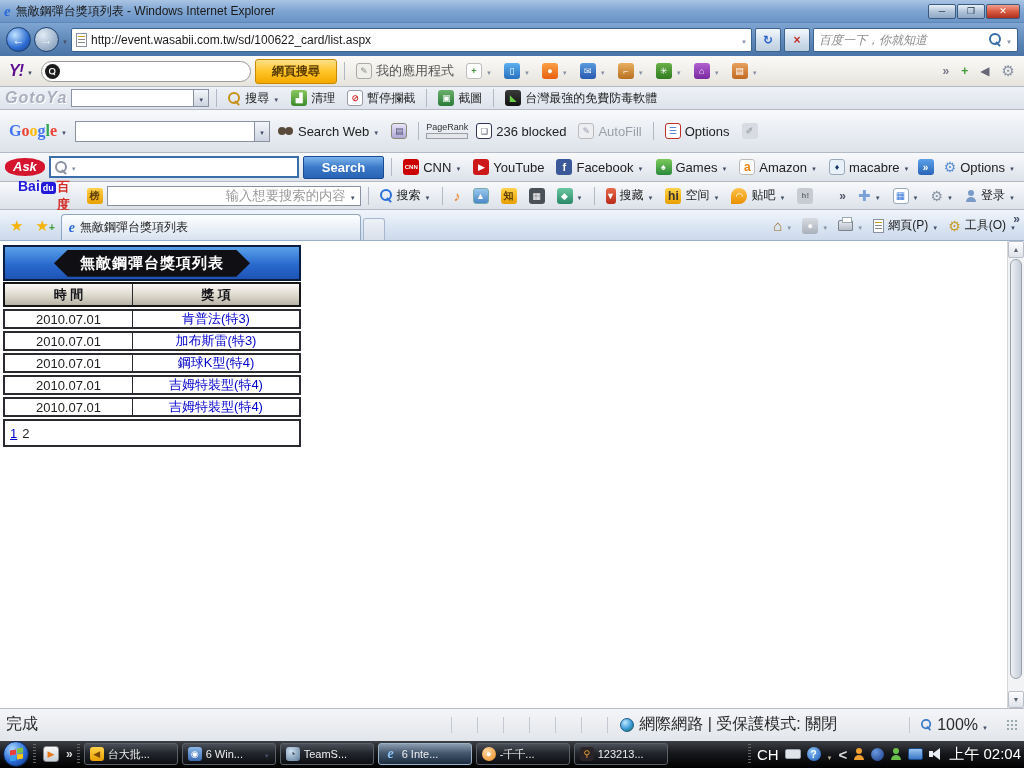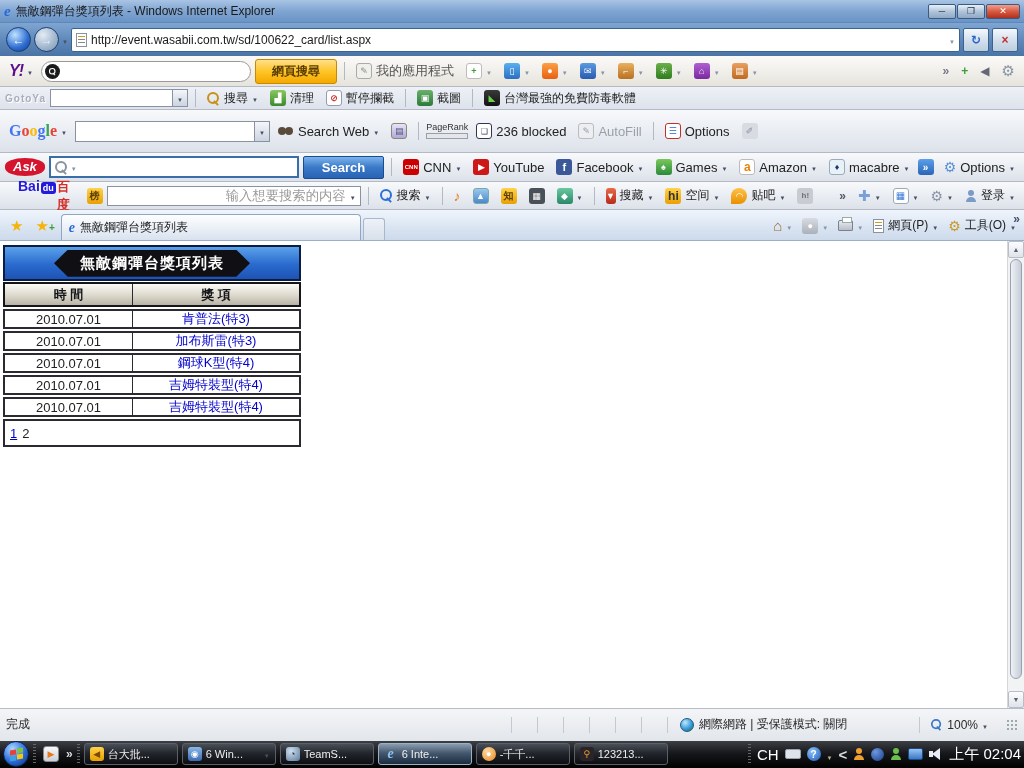--- a/index.html
+++ b/index.html
@@ -63,22 +63,22 @@
     background:#fff; display:flex; align-items:center; padding:0 3px; gap:4px; }
   .y-mag { width:15px; height:15px; border-radius:50%; background:#1a1a1a; color:#fff;
     display:flex; align-items:center; justify-content:center; }
   .y-mag .mag { transform:scale(.55); color:#fff; }
   .y-input input { flex:1; border:none; outline:none; background:transparent; font-family:inherit; }
   .y-btn { background:linear-gradient(#ffe08a,#fec527 50%,#f5a800); border:1px solid #c68a00;
     border-radius:3px; padding:3px 16px; font-weight:bold; font-size:12px; color:#5a3c00; }
 
   
   .tb.gotoya { height:24px; background:linear-gradient(#eef1f6,#dde2ec); }
-  .gt-logo { font-weight:bold; font-size:10px; color:#a8aebc; letter-spacing:1px;
-    text-shadow:1px 1px 0 #fff; }
+  .gt-logo { font-weight:bold; font-size:16px; color:#a8aebc; letter-spacing:1px;
+    text-shadow:1px 1px 0 #fff; font-style:italic; }
   .combo { height:18px; background:#fff; border:1px solid #8a92a2; display:flex; align-items:center; }
   .combo input { flex:1; border:none; outline:none; background:transparent; font-family:inherit; min-width:0; }
   .combo .dropbox { width:15px; height:100%; background:linear-gradient(#f4f6fa,#ccd4e0);
     border-left:1px solid #8a92a2; display:flex; align-items:center; justify-content:center; }
 
   
   .tb.google { height:44px; }
   .g-logo { font-family:"Liberation Serif","DejaVu Serif",serif; font-weight:bold; font-size:16px; }
   .binoc { width:16px; height:9px; position:relative; display:inline-block; }
   .binoc::before { content:""; position:absolute; left:0; top:0; width:8px; height:8px;
@@ -150,21 +150,21 @@
   .pg-link { color:#0000cc; text-decoration:underline; }
   .scrollbar { position:absolute; right:0; top:0; width:17px; height:100%;
     background:#f2f3f5; border-left:1px solid #d4d6da; display:flex; flex-direction:column; }
   .sb-arrow { height:17px; display:flex; align-items:center; justify-content:center;
     font-size:7px; color:#5a6270; background:linear-gradient(#fdfdfe,#dfe3ea); border:1px solid #b8bec8; border-radius:2px; }
   .sb-thumb { flex:0 0 auto; height:420px; margin:1px 2px; border-radius:7px;
     background:linear-gradient(to right,#eef1f5,#c6cdd8); border:1px solid #9aa2b0; }
 
   
   .statusbar { height:34px; background:linear-gradient(#f4f5f8,#e2e5ea); border-top:1px solid #b8bcc4;
-    display:flex; align-items:center; padding:0 6px; gap:0; font-size:12px; color:#2a2a2a; }
+    display:flex; align-items:center; padding:0 6px; gap:0; font-size:16px; color:#2a2a2a; }
   .st-done { flex:0 0 auto; }
   .st-cells { display:flex; margin-left:auto; height:100%; align-items:center; }
   .st-cell { width:26px; height:16px; border-left:1px solid #c4c8d0; }
   .st-zone { display:flex; align-items:center; gap:5px; padding:0 12px; border-left:1px solid #c4c8d0; height:16px; }
   .globe { width:14px; height:14px; border-radius:50%;
     background:radial-gradient(circle at 35% 30%,#bfe8ff,#3a9ad8 55%,#1a6a38); border:1px solid #1a5a8a; }
   .st-zoom { display:flex; align-items:center; gap:4px; padding:0 10px; border-left:1px solid #c4c8d0;
     height:16px; margin-left:60px; }
   .grip-dots { width:12px; height:12px; margin-left:8px;
     background:radial-gradient(circle,#9aa 1px,transparent 1.2px); background-size:4px 4px; }
@@ -215,20 +215,25 @@
     <span class="navcirc back">←</span>
     <span class="navcirc fwd">→</span>
     <span class="caret"></span>
     <span class="addr-field">
       <span class="page-icon"></span>
       <input value="http://event.wasabii.com.tw/sd/100622_card/list.aspx" style="">
       <span class="caret-lite"></span>
     </span>
     <span class="mini-btn" style="color:#2a64c8;font-weight:bold;">↻</span>
     <span class="mini-btn" style="color:#c03028;font-weight:bold;">×</span>
+    <span class="search-field">
+      <input placeholder="百度一下，你就知道" style="">
+      <span class="mag" style="color:#3a6ea8;"></span>
+      <span class="caret-lite"></span>
+    </span>
   </div>
 
   <div class="tb yahoo">
     <span class="tbtn">
       <span class="y-logo">Y!</span>
       <span class="caret"></span>
     </span>
     <span class="y-input">
       <span class="y-mag">
           <span class="mag"></span>

